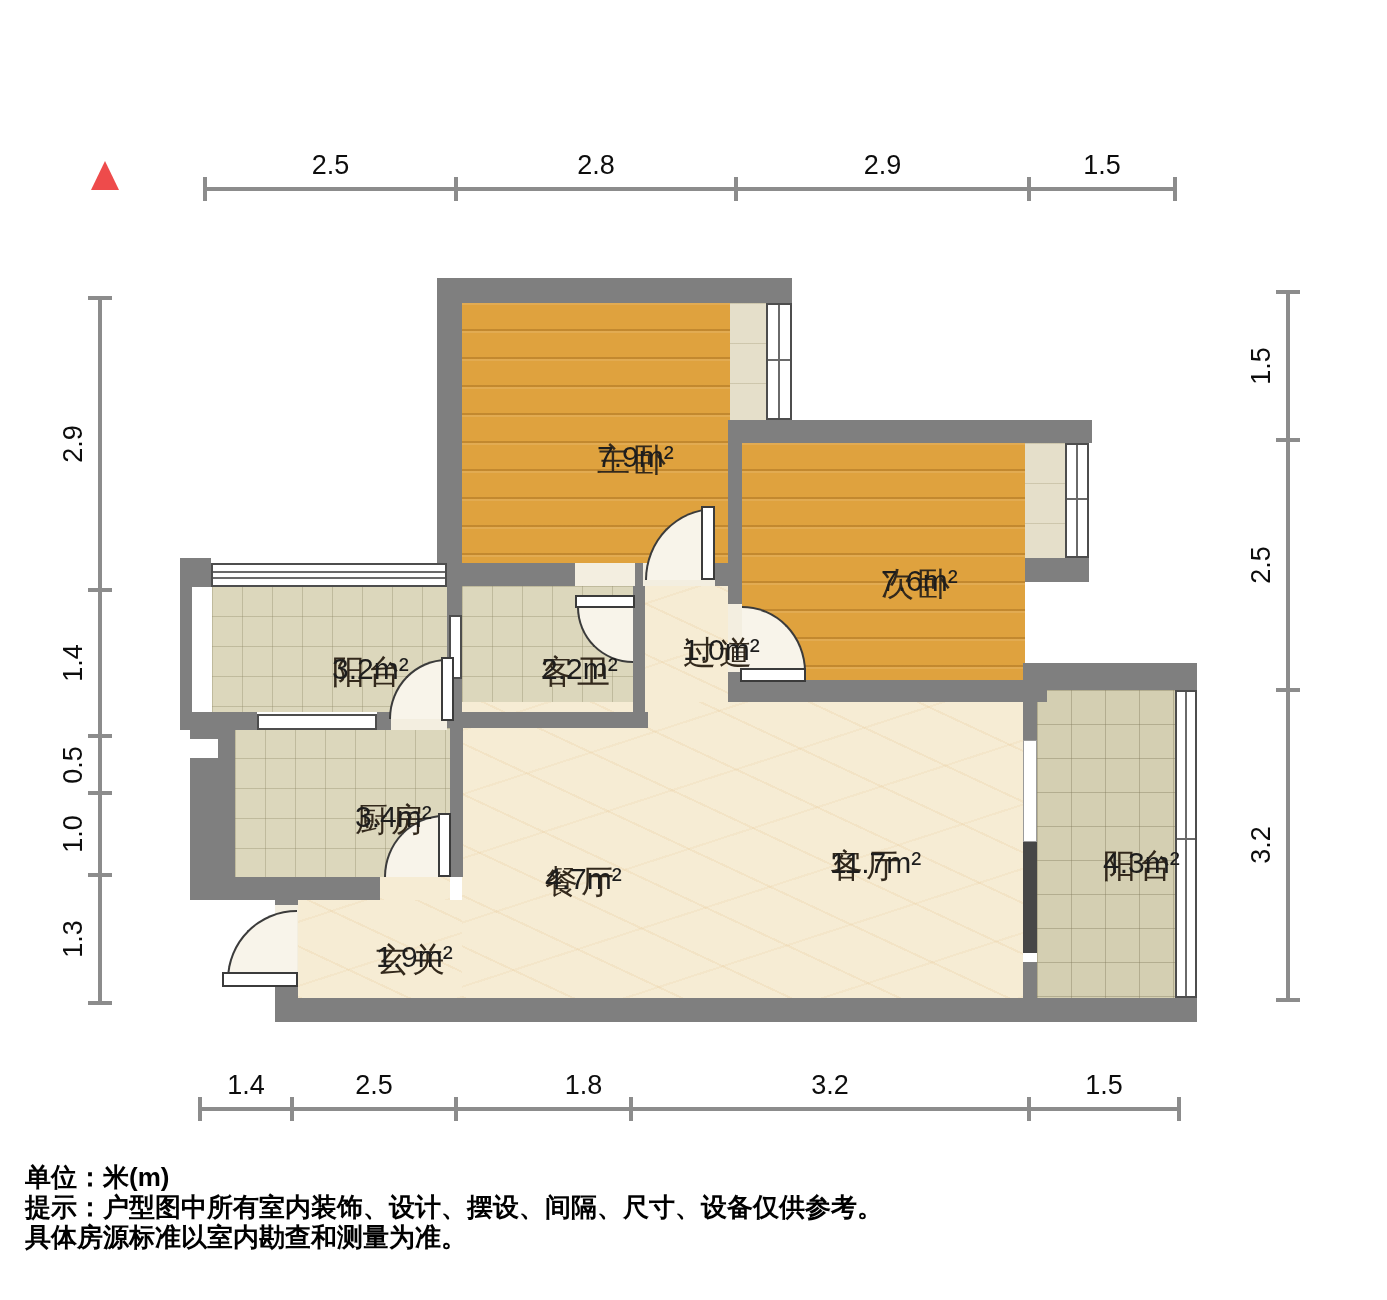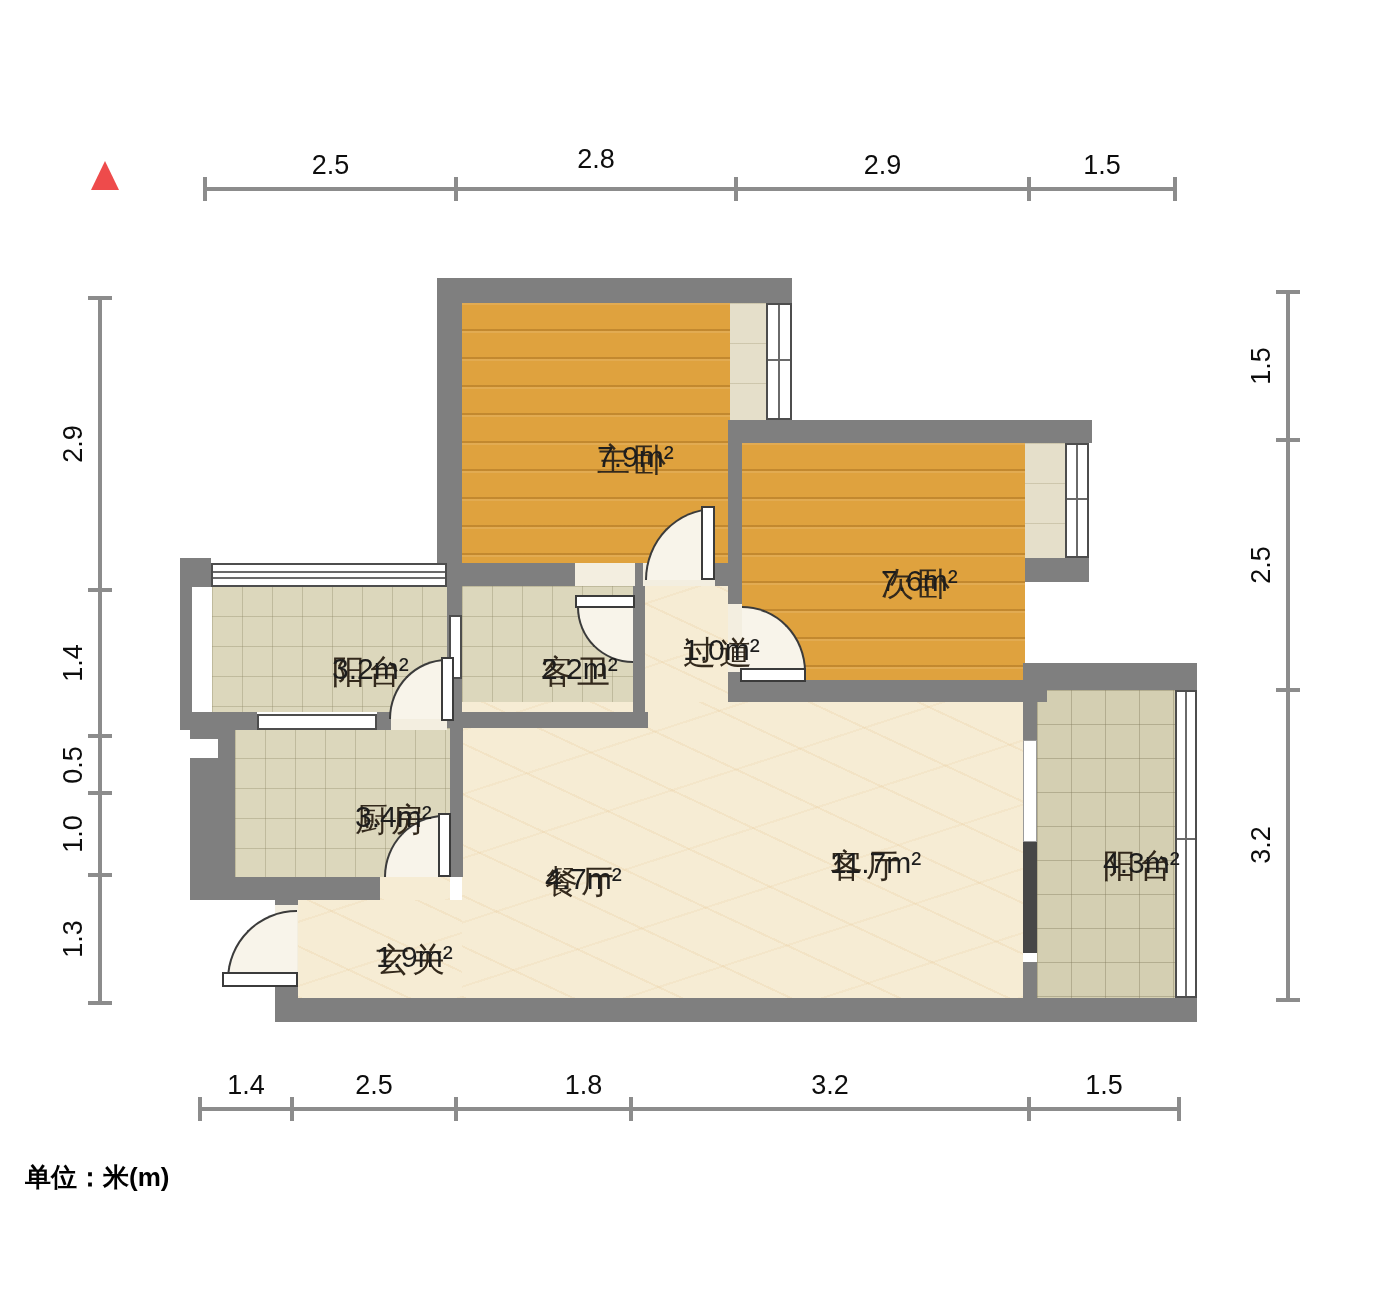--- a/index.html
+++ b/index.html
@@ -181,21 +181,21 @@
       </div>
     </div>
   <div id="dims-layer" style="left:0;top:0;width:100%;height:100%;">
       <div class="dim-line" style="left: 205px; top: 187px; width: 970px; height: 4px;"></div>
       <div class="dim-tick" style="left: 203px; top: 177px; width: 4px; height: 24px;"></div>
       <div class="dim-tick" style="left: 454px; top: 177px; width: 4px; height: 24px;"></div>
       <div class="dim-tick" style="left: 734px; top: 177px; width: 4px; height: 24px;"></div>
       <div class="dim-tick" style="left: 1027px; top: 177px; width: 4px; height: 24px;"></div>
       <div class="dim-tick" style="left: 1173px; top: 177px; width: 4px; height: 24px;"></div>
       <div class="dim-label" style="left: 330.5px; top: 181px;">2.5</div>
-      <div class="dim-label" style="left: 596px; top: 175px;">2.8</div>
+      <div class="dim-label" style="left: 596px; top: 181px;">2.8</div>
       <div class="dim-label" style="left: 882.5px; top: 181px;">2.9</div>
       <div class="dim-label" style="left: 1102px; top: 181px;">1.5</div>
       <div class="dim-line" style="left: 200px; top: 1107px; width: 979px; height: 4px;"></div>
       <div class="dim-tick" style="left: 198px; top: 1097px; width: 4px; height: 24px;"></div>
       <div class="dim-tick" style="left: 290px; top: 1097px; width: 4px; height: 24px;"></div>
       <div class="dim-tick" style="left: 454px; top: 1097px; width: 4px; height: 24px;"></div>
       <div class="dim-tick" style="left: 629px; top: 1097px; width: 4px; height: 24px;"></div>
       <div class="dim-tick" style="left: 1027px; top: 1097px; width: 4px; height: 24px;"></div>
       <div class="dim-tick" style="left: 1177px; top: 1097px; width: 4px; height: 24px;"></div>
       <div class="dim-label" style="left: 246px; top: 1101px;">1.4</div>
@@ -219,13 +219,15 @@
       <div class="dim-tick" style="left: 1276px; top: 290px; width: 24px; height: 4px;"></div>
       <div class="dim-tick" style="left: 1276px; top: 438px; width: 24px; height: 4px;"></div>
       <div class="dim-tick" style="left: 1276px; top: 688px; width: 24px; height: 4px;"></div>
       <div class="dim-tick" style="left: 1276px; top: 998px; width: 24px; height: 4px;"></div>
       <div class="dim-label vert" style="left: 1280px; top: 366px;">1.5</div>
       <div class="dim-label vert" style="left: 1280px; top: 565px;">2.5</div>
       <div class="dim-label vert" style="left: 1280px; top: 845px;">3.2</div>
     </div>
 
   <div class="note-line" style="top:1160px;">单位：米(m)</div>
+  <div class="note-line" style="top:1190px;">提示：户型图中所有室内装饰、设计、摆设、间隔、尺寸、设备仅供参考。</div>
+  <div class="note-line" style="top:1220px;">具体房源标准以室内勘查和测量为准。</div>
 </div>
 
 </body></html>

